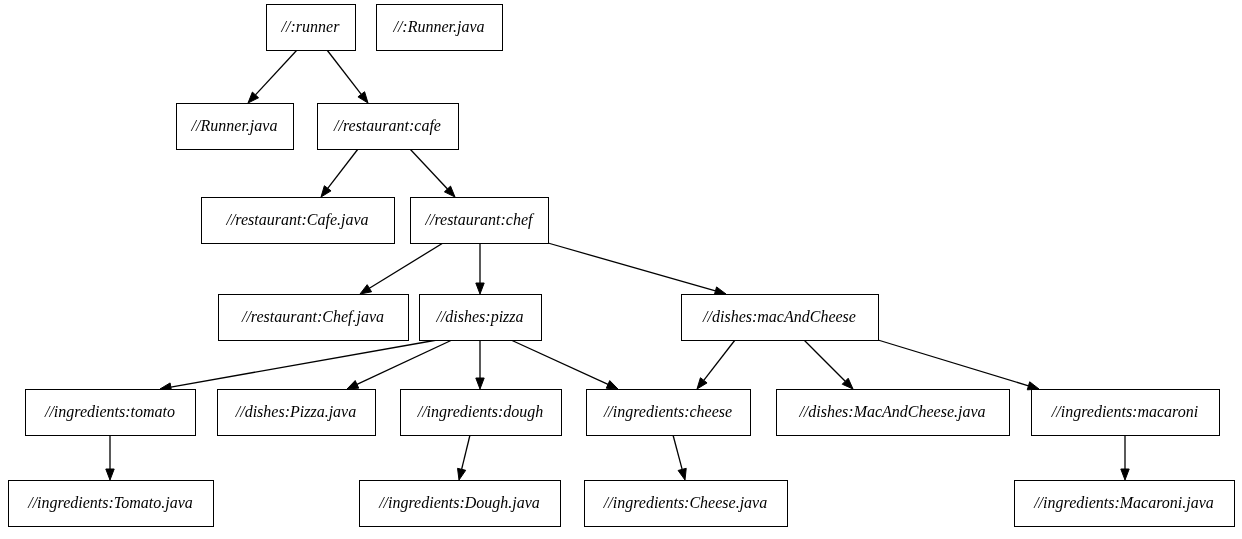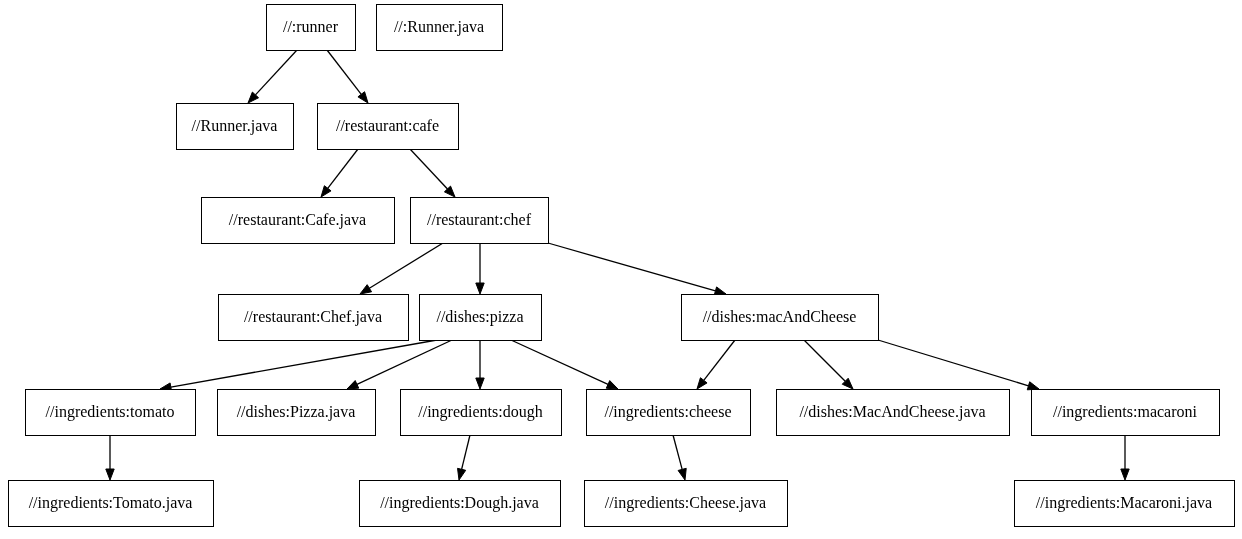--- a/index.html
+++ b/index.html
@@ -10,20 +10,21 @@
   body {
     width: 1242px;
     height: 539px;
     overflow: hidden;
     font-family: "Liberation Serif", "DejaVu Serif", serif;
   }
   #graph-root {
     position: relative;
     width: 1242px;
     height: 539px;
+    font-style: italic;
   }
   svg#graph-svg {
     position: absolute;
     top: 0;
     left: 0;
     width: 1242px;
     height: 539px;
     display: block;
   }
   .node-box {

